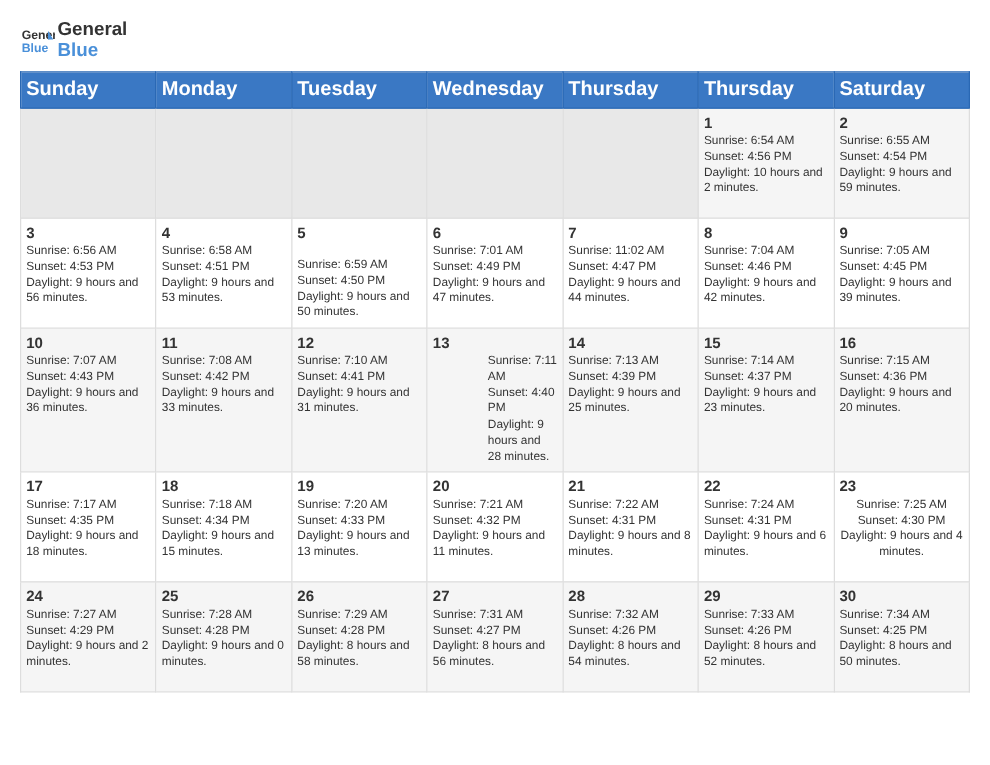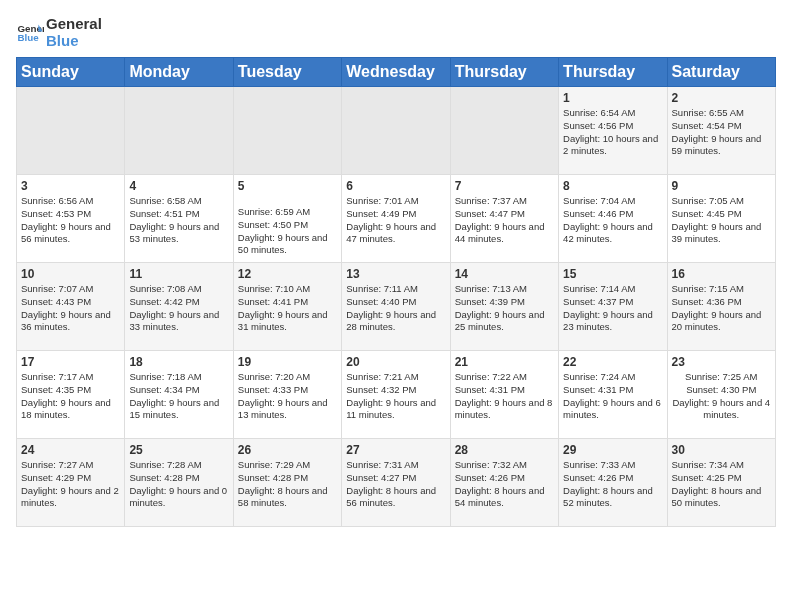--- a/index.html
+++ b/index.html
@@ -155,21 +155,21 @@
 Daylight: 9 hours and 50 minutes.</div>
         </td>
         <td>
           <span class="day-number">6</span>
           <div class="day-info" style="white-space: pre-line;">Sunrise: 7:01 AM
 Sunset: 4:49 PM
 Daylight: 9 hours and 47 minutes.</div>
         </td>
         <td>
           <span class="day-number">7</span>
-          <div class="day-info" style="white-space: pre-line;">Sunrise: 7:37 AM
+          <div class="day-info" style="white-space: pre-line;">Sunrise: 11:02 AM
 Sunset: 4:47 PM
 Daylight: 9 hours and 44 minutes.</div>
         </td>
         <td>
           <span class="day-number">8</span>
           <div class="day-info" style="white-space: pre-line;">Sunrise: 7:04 AM
 Sunset: 4:46 PM
 Daylight: 9 hours and 42 minutes.</div>
         </td>
         <td>
@@ -193,21 +193,21 @@
 Daylight: 9 hours and 33 minutes.</div>
         </td>
         <td>
           <span class="day-number">12</span>
           <div class="day-info" style="white-space: pre-line;">Sunrise: 7:10 AM
 Sunset: 4:41 PM
 Daylight: 9 hours and 31 minutes.</div>
         </td>
         <td>
           <span class="day-number">13</span>
-          <div class="day-info" style="white-space: pre-line;">Sunrise: 7:11 AM
+          <div class="day-info" style="white-space: pre-line; margin-left: 44px;">Sunrise: 7:11 AM
 Sunset: 4:40 PM
 Daylight: 9 hours and 28 minutes.</div>
         </td>
         <td>
           <span class="day-number">14</span>
           <div class="day-info" style="white-space: pre-line;">Sunrise: 7:13 AM
 Sunset: 4:39 PM
 Daylight: 9 hours and 25 minutes.</div>
         </td>
         <td>

